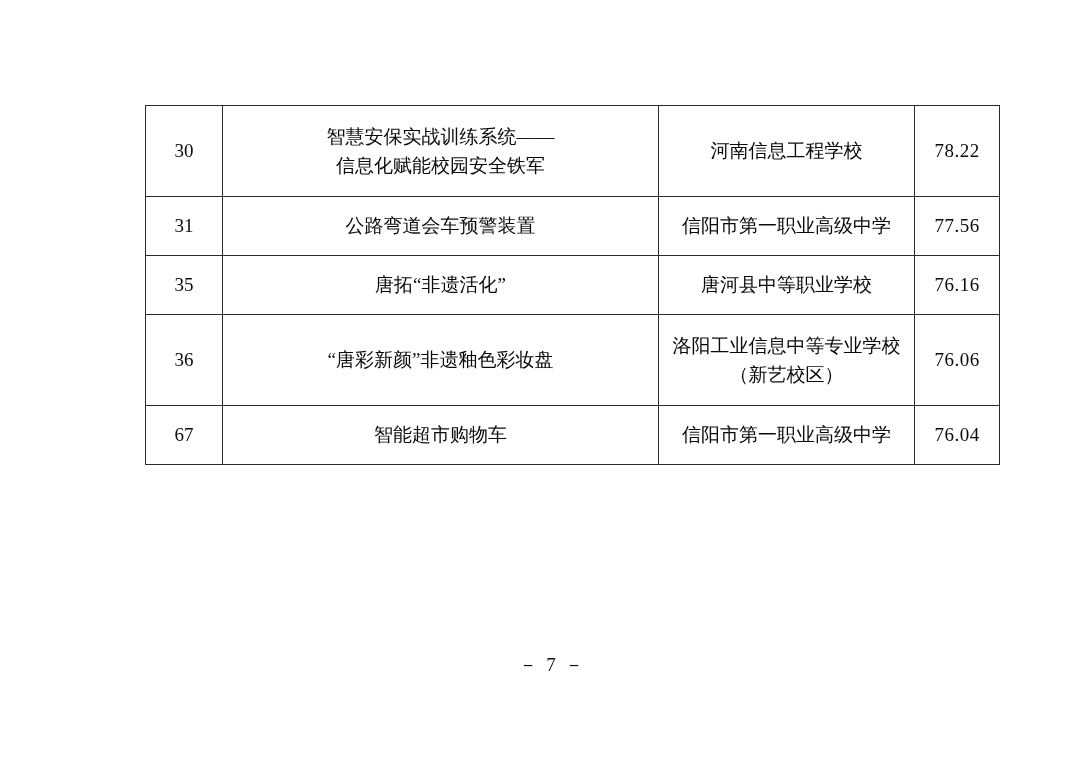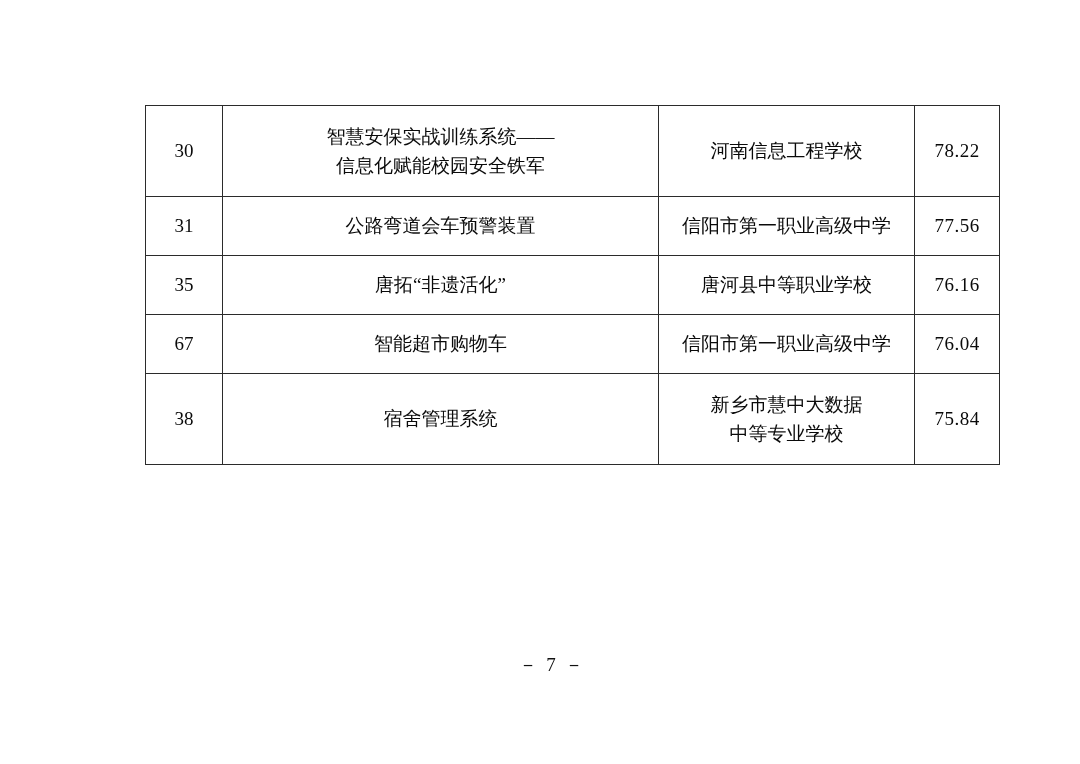--- a/index.html
+++ b/index.html
@@ -112,40 +112,40 @@
           <tr class="row-normal">
             <td class="col-no">35</td>
             <td class="col-name">
               <span class="cell-line">唐拓“非遗活化”</span>
             </td>
             <td class="col-school">
               <span class="cell-line">唐河县中等职业学校</span>
             </td>
             <td class="col-score">76.16</td>
           </tr>
+          <tr class="row-tall">
+            <td class="col-no">36</td>
+            <td class="col-name">
+              <span class="cell-line">“唐彩新颜”非遗釉色彩妆盘</span>
+            </td>
+            <td class="col-school">
+              <span class="cell-line">洛阳工业信息中等专业学校</span>
+              <span class="cell-line">（新艺校区）</span>
+            </td>
+            <td class="col-score">76.06</td>
+          </tr>
           <tr class="row-normal">
             <td class="col-no">67</td>
             <td class="col-name">
               <span class="cell-line">智能超市购物车</span>
             </td>
             <td class="col-school">
               <span class="cell-line">信阳市第一职业高级中学</span>
             </td>
             <td class="col-score">76.04</td>
           </tr>
-          <tr class="row-tall">
-            <td class="col-no">38</td>
-            <td class="col-name">
-              <span class="cell-line">宿舍管理系统</span>
-            </td>
-            <td class="col-school">
-              <span class="cell-line">新乡市慧中大数据</span>
-              <span class="cell-line">中等专业学校</span>
-            </td>
-            <td class="col-score">75.84</td>
-          </tr>
         </tbody>
     </table>
   </div>
 
   <div class="page-number">－ 7 －</div>
 
 </div>
 
 </body></html>

